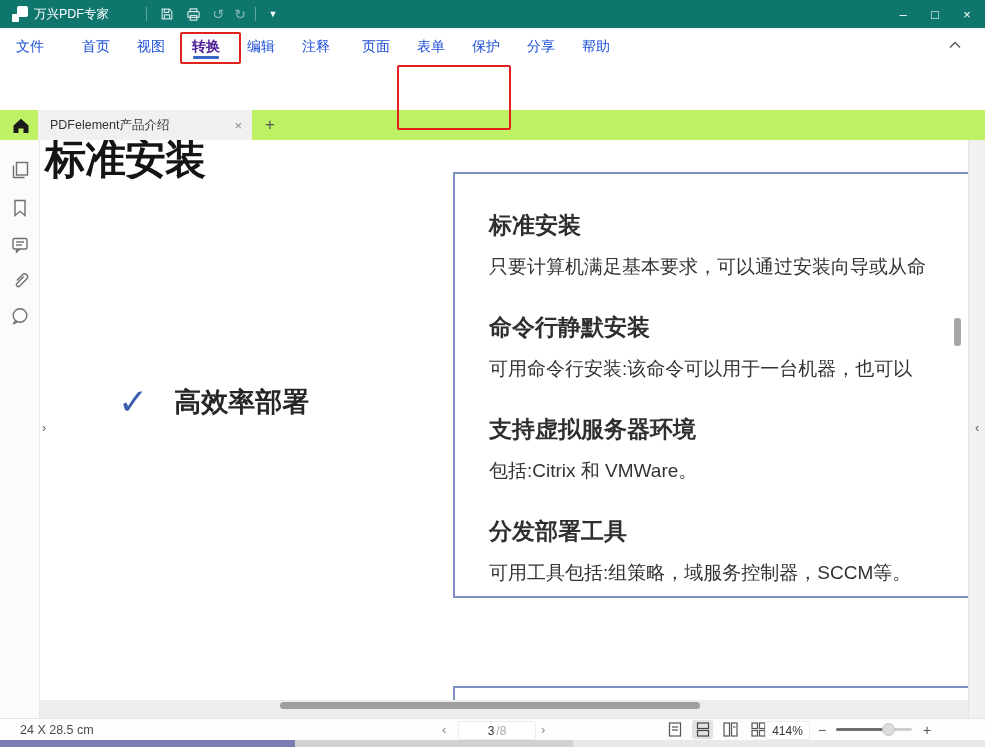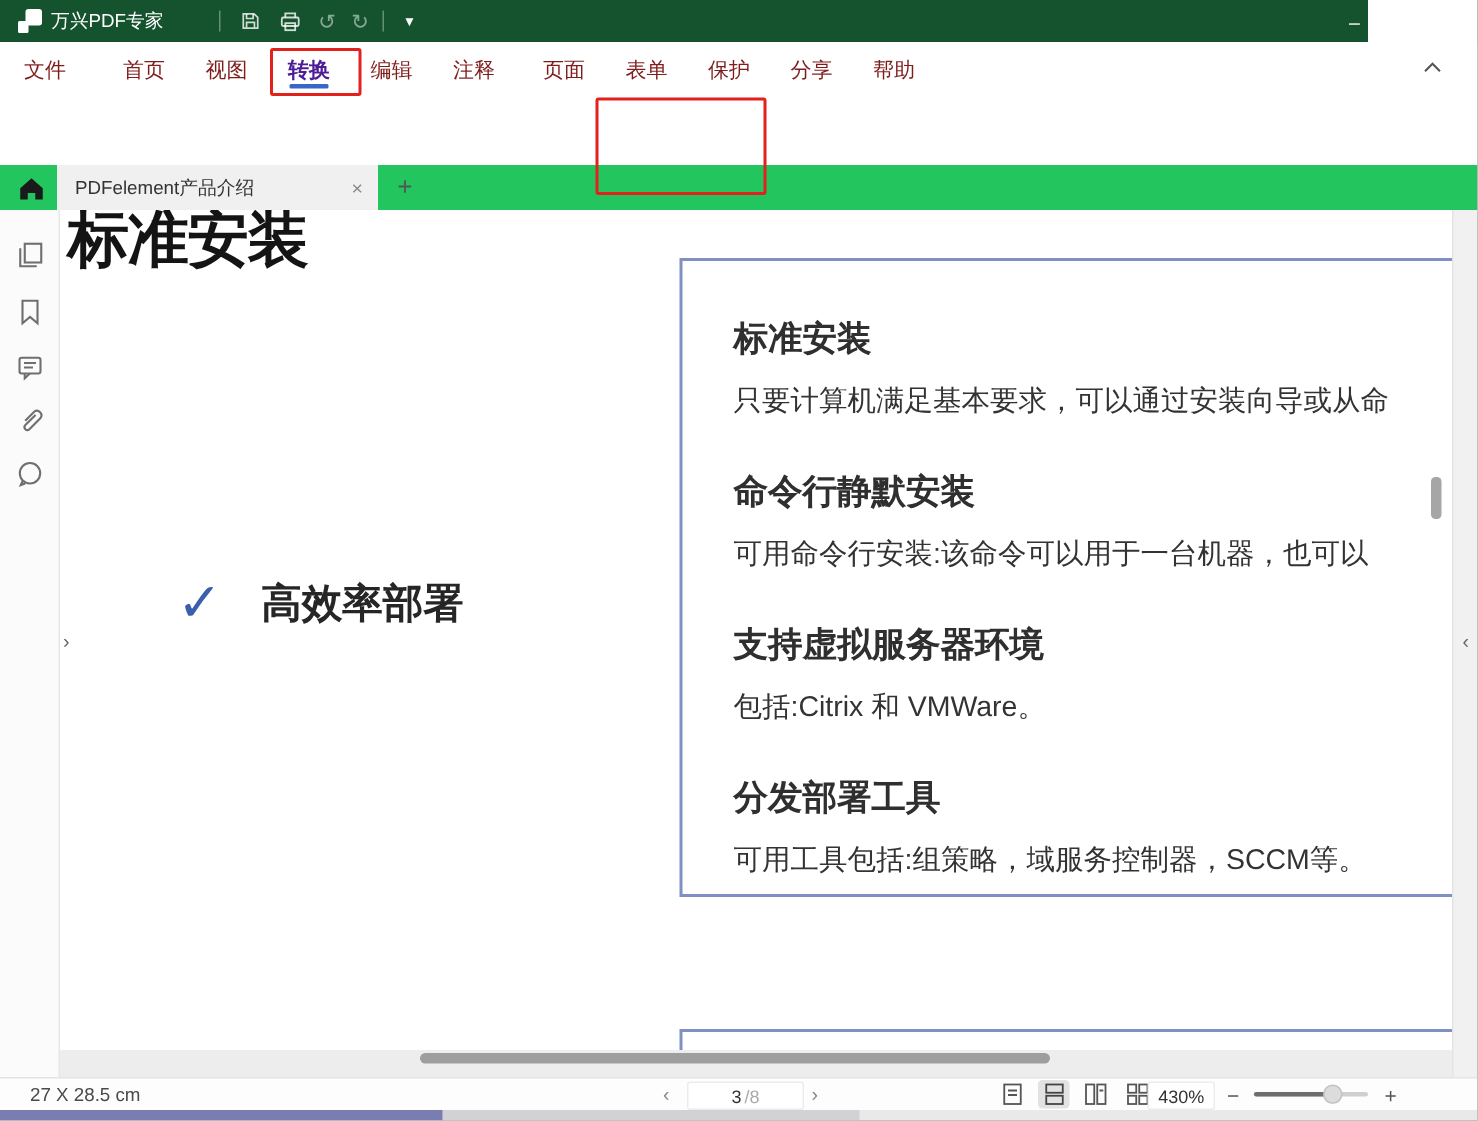--- a/index.html
+++ b/index.html
@@ -2,33 +2,33 @@
 <html><head>
 <meta charset="utf-8">
 <style>
   html,body{margin:0;padding:0;background:#888;}
   .window{position:relative;width:985px;height:747px;background:#fff;overflow:hidden;
           font-family:"Liberation Sans","DejaVu Sans",sans-serif;-webkit-font-smoothing:antialiased;}
   .abs{position:absolute;}
   svg{display:block;}
 
   
-  .titlebar{position:absolute;left:0;top:0;width:912px;height:28px;background:#14532d;display:flex;align-items:center;text-decoration:underline;}
+  .titlebar{position:absolute;left:0;top:0;width:985px;height:28px;background:#0f766e;display:flex;align-items:center;text-decoration:underline;}
   .tb-logo{position:absolute;left:12px;top:6px;width:16px;height:16px;}
   .tb-logo .l1{position:absolute;left:5px;top:0;width:11px;height:11px;background:#fff;border-radius:2px;}
   .tb-logo .l2{position:absolute;left:0;top:8px;width:7px;height:8px;background:#fff;border-radius:1px;}
   .tb-title{position:absolute;left:34px;top:0;line-height:28px;color:#fff;font-size:12.5px;}
   .tb-div{position:absolute;top:7px;width:1px;height:14px;background:rgba(255,255,255,.35);}
   .tb-btn{position:absolute;top:0;height:28px;display:flex;align-items:center;justify-content:center;color:#fff;cursor:default;}
   .tb-glyph{color:rgba(255,255,255,.75);font-size:14px;}
   .winbtn{position:absolute;top:0;width:30px;height:28px;display:flex;align-items:center;justify-content:center;color:#fff;font-size:13px;}
 
   
   .menubar{position:absolute;left:0;top:28px;width:985px;height:36px;background:#fff;display:flex;align-items:center;padding-left:16px;box-sizing:border-box;}
-  .menu-item{position:relative;margin-right:27px;font-size:14px;color:#7f1d1d;line-height:36px;white-space:nowrap;}
+  .menu-item{position:relative;margin-right:27px;font-size:14px;color:#1d4ed8;line-height:36px;white-space:nowrap;}
   .menu-item.active{color:#4c1d95;font-weight:bold;}
   .menu-item.active::after{content:'';position:absolute;left:1px;right:1px;bottom:5px;height:3px;background:#3a66c8;border-radius:1px;}
 
   
   .toolbar{position:absolute;left:0;top:64px;width:985px;height:46px;background:#fff;}
   .tool{position:absolute;display:flex;align-items:center;justify-content:center;}
   .tool-bg{background:#e2e2e2;border-radius:4px;}
   .t-div{position:absolute;top:76px;width:1px;height:22px;background:#dcdcdc;}
   .tool-label{font-size:13.5px;color:#333;margin-left:7px;white-space:nowrap;}
   .ocr-doc{width:19px;height:22px;border:1.6px solid #333;border-radius:3px;display:flex;align-items:center;justify-content:center;box-sizing:border-box;}
@@ -48,21 +48,21 @@
   .bconv .front{position:absolute;right:1px;top:4px;width:14px;height:17px;border:1.6px solid #2f3f9e;border-radius:1px;background:#fff;
                display:flex;align-items:center;justify-content:center;font:italic bold 10px "Liberation Sans",sans-serif;color:#2f3f9e;box-sizing:border-box;}
   .bconv .arr{position:absolute;left:0;bottom:0;}
   .user-pill{position:absolute;right:25px;top:74px;height:27px;border-radius:14px;background:#2b3a8e;display:flex;align-items:center;padding:0 16px;gap:8px;}
   .user-pill span{color:#fff;font-size:13px;white-space:nowrap;}
 
   
   .red-box{position:absolute;border:2.5px solid #e2211c;border-radius:2px;pointer-events:none;z-index:50;}
 
   
-  .tabbar{position:absolute;left:0;top:110px;width:985px;height:30px;background:#22c55e;}
+  .tabbar{position:absolute;left:0;top:110px;width:985px;height:30px;background:#bef264;}
   .home-btn{position:absolute;left:9px;top:4px;width:24px;height:22px;display:flex;align-items:center;justify-content:center;}
   .doc-tab{position:absolute;left:38px;top:0;width:214px;height:30px;background:#f0f0f0;display:flex;align-items:center;padding:0 10px 0 12px;box-sizing:border-box;}
   .doc-tab .ttl{flex:1;font-size:12.5px;color:#333;white-space:nowrap;overflow:hidden;}
   .doc-tab .cls{color:#8a8a8a;font-size:13px;padding-left:6px;}
   .new-tab{position:absolute;left:258px;top:2px;width:24px;height:26px;display:flex;align-items:center;justify-content:center;font-size:17px;color:#555;}
 
   
   .sidebar{position:absolute;left:0;top:140px;width:40px;height:578px;background:#fbfbfb;border-right:1px solid #e7e7e7;box-sizing:border-box;}
   .side-ic{position:absolute;left:10px;width:20px;height:20px;}
 
@@ -392,21 +392,21 @@
 
   <div class="right-rail">
     <div class="expander" style="left:6px;top:281px">‹</div>
   </div>
 
   <div class="red-box" style="left:180px;top:32px;width:57px;height:28px"></div>
   <div class="red-box" style="left:397px;top:65px;width:110px;height:61px"></div>
 
   <div class="statusbar">
     <div class="sb-item" style="left:20px">
-        <span class="sb-text">27 X 28.5 cm</span>
+        <span class="sb-text">24 X 28.5 cm</span>
       </div>
 
     <div class="sb-item" style="left:442px">
         <span class="pg-arrow">‹</span>
       </div>
     <div class="pg-box">
       <span class="pg-cur">3</span>
       <span class="pg-tot">/8</span>
     </div>
     <div class="sb-item" style="left:541px">
@@ -438,21 +438,21 @@
         <svg width="15" height="15" viewBox="0 0 15 15" fill="none" stroke="#555" stroke-width="1.2">
             <rect x="1" y="1" width="5.5" height="5.5"></rect>
             <rect x="8.5" y="1" width="5.5" height="5.5"></rect>
             <rect x="1" y="8.5" width="5.5" height="5.5"></rect>
             <rect x="8.5" y="8.5" width="5.5" height="5.5"></rect>
           </svg>
       </div>
     </div>
 
     <div class="zoom-box">
-        <span>430%</span>
+        <span>414%</span>
       </div>
     <div class="sb-item" style="left:818px">
         <span class="zgl">−</span>
       </div>
     <div class="slider">
       <div class="fill"></div>
       <div class="knob"></div>
     </div>
     <div class="sb-item" style="left:923px">
         <span class="zgl">+</span>

